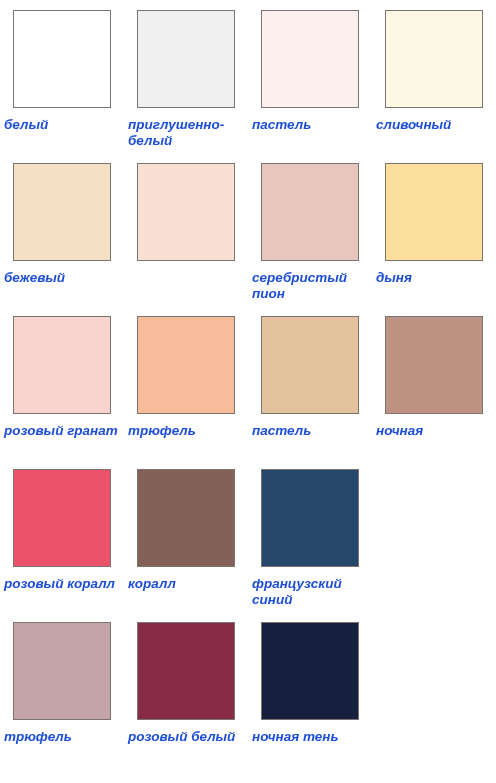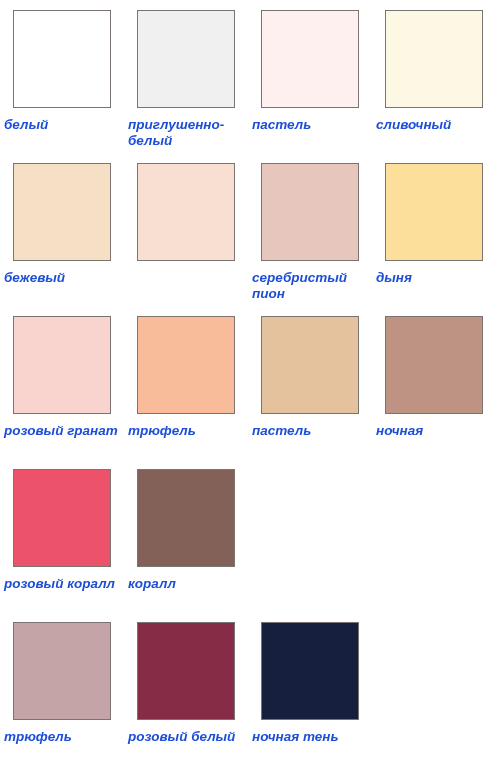--- a/index.html
+++ b/index.html
@@ -116,20 +116,24 @@
 
   <div class="palette-row">
     <div class="swatch-cell">
       <div class="swatch-chip" style="background:#ec5269"></div>
       <div class="swatch-label">розовый коралл</div>
     </div>
     <div class="swatch-cell">
       <div class="swatch-chip" style="background:#836058"></div>
       <div class="swatch-label">коралл</div>
     </div>
+    <div class="swatch-cell">
+      <div class="swatch-chip" style="background:#26486b"></div>
+      <div class="swatch-label">французский синий</div>
+    </div>
   </div>
 
   <div class="palette-row">
     <div class="swatch-cell">
       <div class="swatch-chip" style="background:#c4a4a7"></div>
       <div class="swatch-label">трюфель</div>
     </div>
     <div class="swatch-cell">
       <div class="swatch-chip" style="background:#872c47"></div>
       <div class="swatch-label">розовый белый</div>

